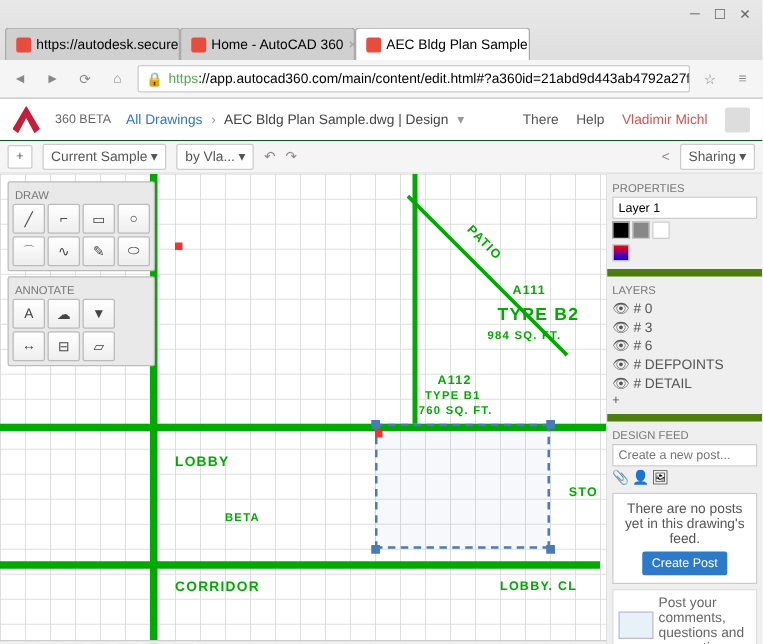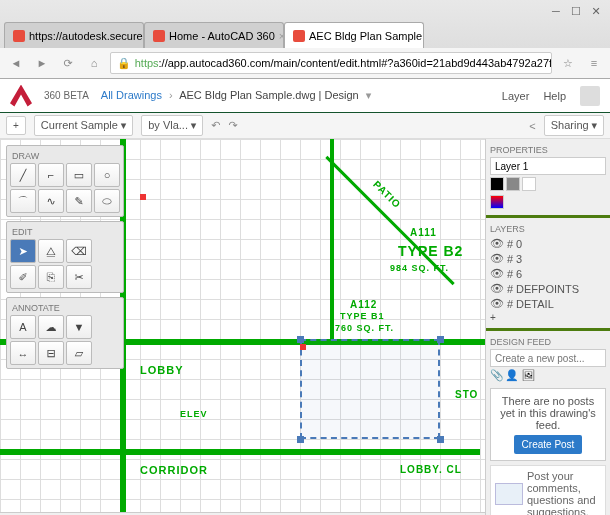--- a/index.html
+++ b/index.html
@@ -40,21 +40,21 @@
 .tool-btn{width:26px;height:24px;background:linear-gradient(#fff,#eee);border:1px solid #bbb;border-radius:2px;display:flex;align-items:center;justify-content:center;color:#444}
 .tool-btn.sel{background:#4a7ab8;color:#fff}
 .canvas{flex:1;background:#fff;position:relative;overflow:hidden}
 .grid-bg{position:absolute;inset:0;background-image:linear-gradient(#ddd 1px,transparent 1px),linear-gradient(90deg,#ddd 1px,transparent 1px);background-size:20px 20px}
 .green-line{position:absolute;background:#0a0}
 .green-text{position:absolute;color:#0a0;font-weight:bold;font-size:11px;letter-spacing:1px}
 .red-mark{position:absolute;width:6px;height:6px;background:#e33}
 .blue-sel{position:absolute;border:2px dashed #4a7ab8;background:rgba(74,122,184,0.05)}
 .blue-grip{position:absolute;width:7px;height:7px;background:#4a7ab8}
 .right-panels{width:125px;background:#efefef;border-left:1px solid #ccc;overflow-y:auto}
-.rp-section{border-bottom:3px solid #4d7c0f;padding:4px}
+.rp-section{border-bottom:6px solid #4d7c0f;padding:4px}
 .rp-title{font-size:9px;color:#777;padding:2px 0}
 .rp-row{display:flex;align-items:center;gap:2px;padding:2px 0}
 .rp-input{width:100%;height:18px;border:1px solid #ccc;font-size:10px;padding:0 4px;background:#fff}
 .color-sw{width:14px;height:14px;border:1px solid #ccc}
 .layer-row{display:flex;align-items:center;gap:3px;font-size:10px;padding:1px 0;color:#555}
 .feed-box{background:#fff;border:1px solid #ccc;padding:6px;margin:4px 0;text-align:center;font-size:9px;color:#555}
 .create-post{background:#2c7ac9;color:#fff;padding:4px 8px;border-radius:2px;display:inline-block;margin-top:4px;font-size:10px}
 .feed-item{display:flex;gap:4px;padding:4px;border:1px solid #ddd;background:#fff;margin:3px 0;font-size:8px;color:#666;align-items:center}
 .feed-thumb{width:28px;height:22px;background:#e8f0f8;border:1px solid #bbd;flex-shrink:0}
 .bottom-bar{position:absolute;bottom:0;left:0;right:125px;height:22px;background:#f0f0f0;border-top:1px solid #ccc;display:flex;align-items:center;padding:0 4px;gap:2px}
@@ -102,22 +102,23 @@
 <div class="app-header">
   <div class="logo"></div>
   <span class="logo-text">360 BETA</span>
   <span>
     <a class="bc-link">All Drawings</a>
     <span class="bc-sep">›</span>
     <span class="bc-cur">AEC Bldg Plan Sample.dwg | Design</span>
     <span class="bc-sep">▾</span>
   </span>
   <div class="hdr-right">
-    <span class="hdr-link">Layer</span>
+    <span class="hdr-link">There</span>
     <span class="hdr-link">Help</span>
+    <span class="user-name">Vladimir Michl</span>
     <div class="avatar"></div>
   </div>
 </div>
 
 <div class="toolbar-row">
   <span class="tb-btn">+</span>
   <span class="tb-btn"><span>Current Sample</span> <span>▾</span></span>
   <span class="tb-btn"><span>by Vla...</span> <span>▾</span></span>
   <span class="tb-arrow">↶</span>
   <span class="tb-arrow">↷</span>
@@ -128,21 +129,21 @@
 
 <div class="main">
   <div class="canvas">
     <div class="grid-bg"></div>
     <div class="green-line" style="left:120px;top:0;width:6px;height:100%"></div>
     <div class="green-line" style="left:0;top:200px;width:100%;height:6px"></div>
     <div class="green-line" style="left:0;top:310px;width:480px;height:6px"></div>
     <div class="green-line" style="left:330px;top:0;width:4px;height:200px"></div>
     <div class="green-line" style="left:300px;top:80px;width:180px;height:3px;transform:rotate(45deg)"></div>
     <span class="green-text" style="left:140px;top:225px">LOBBY</span>
-    <span class="green-text" style="left:180px;top:270px;font-size:9px">ELEV</span>
+    <span class="green-text" style="left:180px;top:270px;font-size:9px">BETA</span>
     <span class="green-text" style="left:140px;top:325px">CORRIDOR</span>
     <span class="green-text" style="left:370px;top:50px;transform:rotate(45deg);font-size:10px">PATIO</span>
     <span class="green-text" style="left:410px;top:88px;font-size:10px">A111</span>
     <span class="green-text" style="left:398px;top:104px;font-size:14px">TYPE B2</span>
     <span class="green-text" style="left:390px;top:124px;font-size:9px">984 SQ. FT.</span>
     <span class="green-text" style="left:350px;top:160px;font-size:10px">A112</span>
     <span class="green-text" style="left:340px;top:172px;font-size:9px">TYPE B1</span>
     <span class="green-text" style="left:335px;top:184px;font-size:9px">760 SQ. FT.</span>
     <span class="green-text" style="left:400px;top:325px;font-size:10px">LOBBY. CL</span>
     <span class="green-text" style="left:455px;top:250px;font-size:10px">STO</span>
@@ -163,31 +164,20 @@
         <div class="tool-btn">⌐</div>
         <div class="tool-btn">▭</div>
         <div class="tool-btn">○</div>
         <div class="tool-btn">⌒</div>
         <div class="tool-btn">∿</div>
         <div class="tool-btn">✎</div>
         <div class="tool-btn">⬭</div>
       </div>
     </div>
     <div class="tool-panel">
-      <div class="tool-panel-title">EDIT</div>
-      <div class="tool-grid g3">
-        <div class="tool-btn sel">➤</div>
-        <div class="tool-btn">⧋</div>
-        <div class="tool-btn">⌫</div>
-        <div class="tool-btn">✐</div>
-        <div class="tool-btn">⎘</div>
-        <div class="tool-btn">✂</div>
-      </div>
-    </div>
-    <div class="tool-panel">
       <div class="tool-panel-title">ANNOTATE</div>
       <div class="tool-grid g3">
         <div class="tool-btn">A</div>
         <div class="tool-btn">☁</div>
         <div class="tool-btn">▼</div>
         <div class="tool-btn">↔</div>
         <div class="tool-btn">⊟</div>
         <div class="tool-btn">▱</div>
       </div>
     </div>

